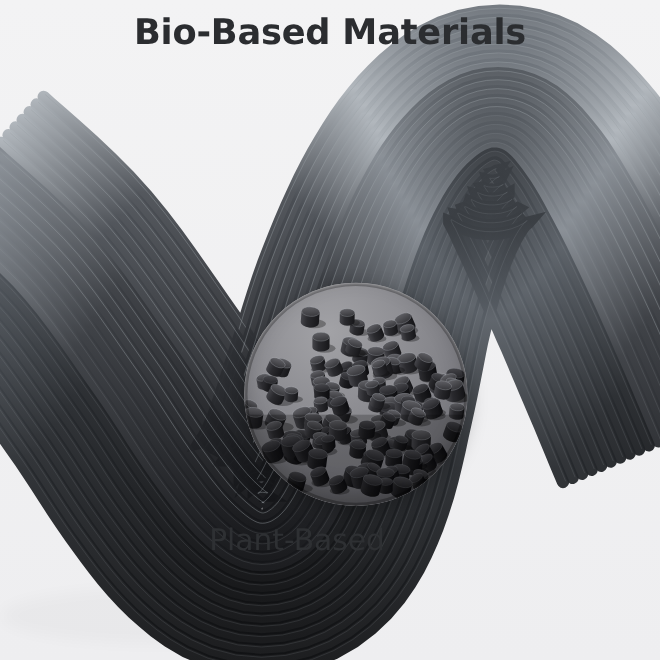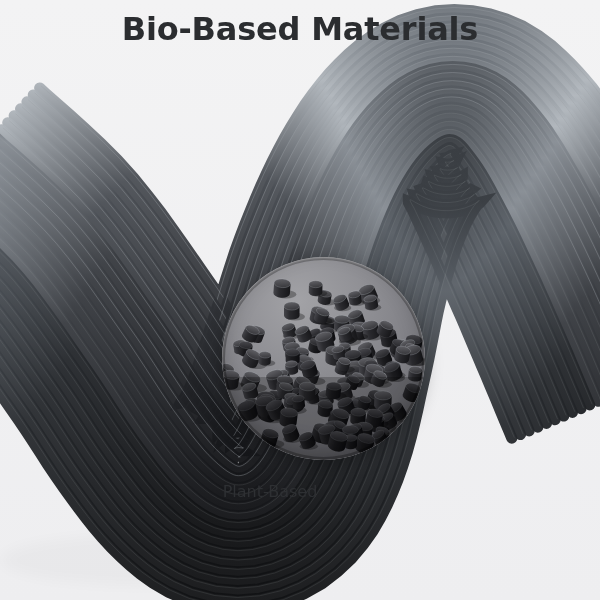--- a/index.html
+++ b/index.html
@@ -33,21 +33,21 @@
     position:absolute;inset:0;border-radius:50%;
     box-shadow:inset 0 1px 2px rgba(255,255,255,.35), inset 0 -10px 22px rgba(0,0,0,.22);
     pointer-events:none;
   }
   #pelletSvg{position:absolute;left:0;top:0;width:203px;height:203px;}
 
   
   #caption{
     position:absolute;left:0;top:476px;width:540px;text-align:center;
     font-family:"DejaVu Sans", sans-serif;
-    font-size:16px;font-weight:400;color:#2e3033;line-height:31px;
+    font-size:27px;font-weight:400;color:#2e3033;line-height:31px;
     -webkit-font-smoothing:antialiased;
   }
   #caption span{display:block;}
 </style>
 </head>
 <body>
 
 <div id="stage">
 
   <svg id="art" viewBox="0 0 600 600" preserveAspectRatio="none">

